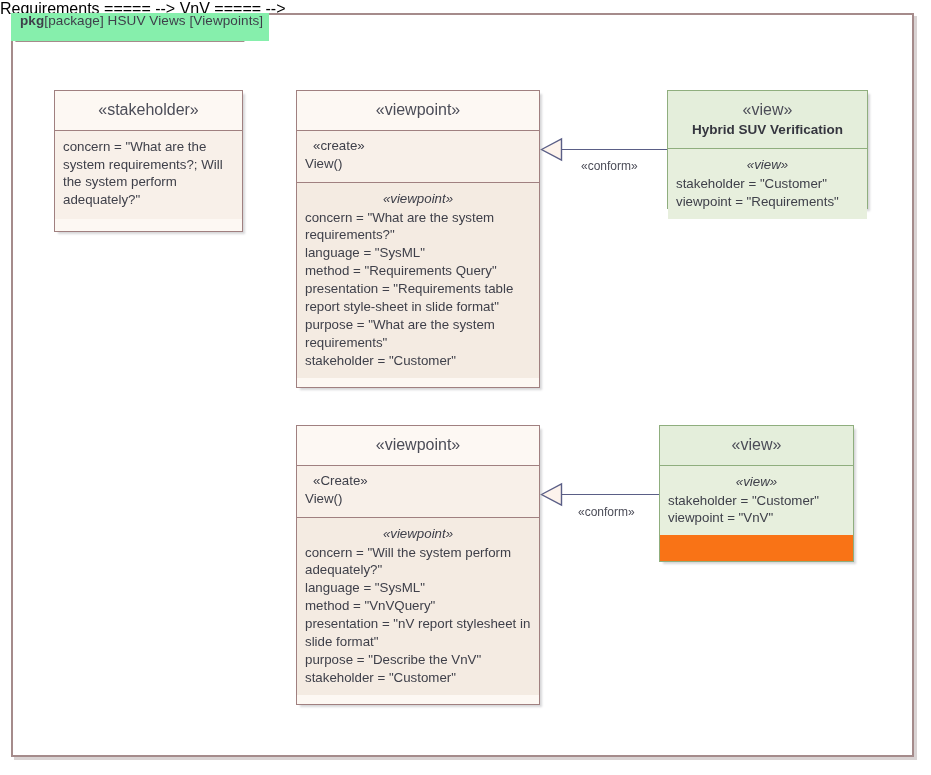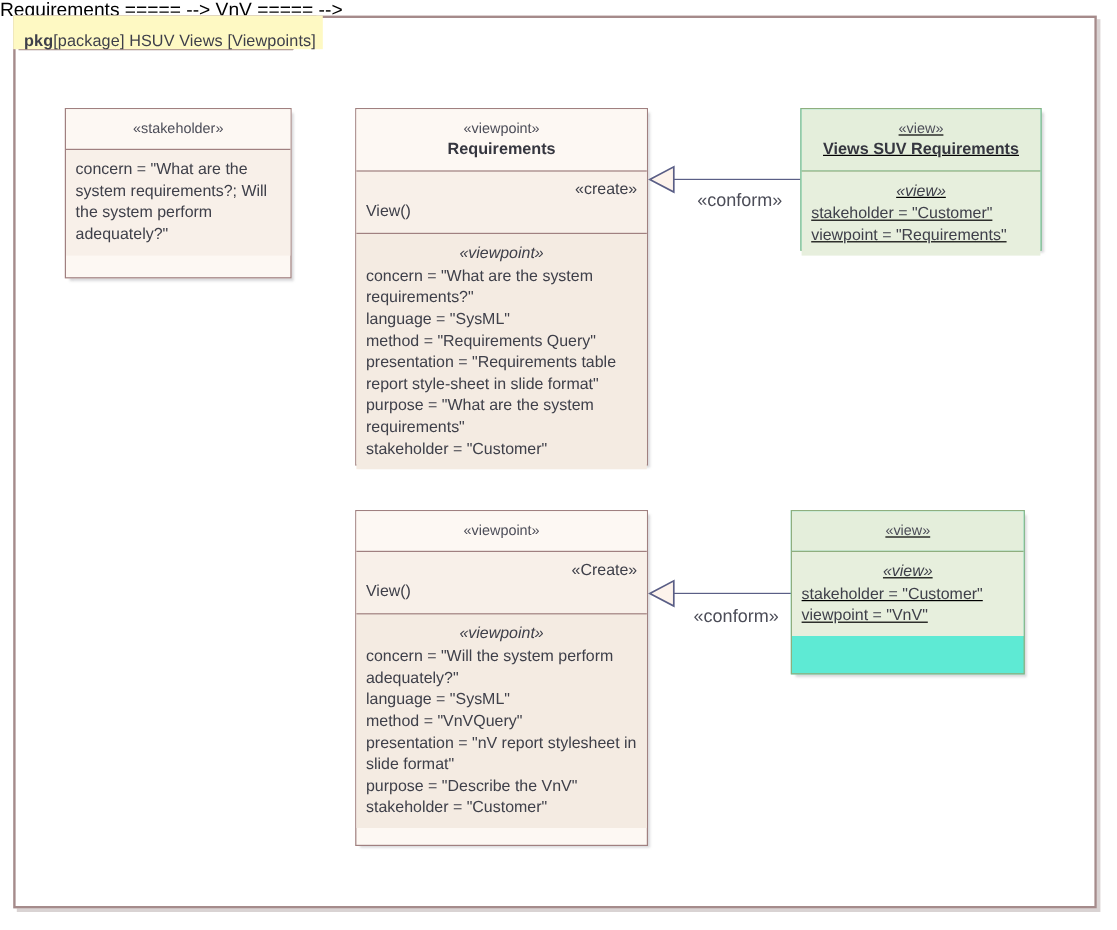--- a/index.html
+++ b/index.html
@@ -33,23 +33,23 @@
     box-sizing: border-box;
     box-shadow: 3px 3px 0 0 #d9d3d3;
   }
 
   .pkg-tab {
     position: absolute;
     left: 11px;
     top: 13px;
     height: 28px;
     box-sizing: border-box;
-    background: #fef9c3;
+    background: #86efac;
     display: flex;
-    align-items: flex-end;
+    align-items: flex-start;
     padding: 0 6px 0 9px;
     white-space: nowrap;
     z-index: 4;
   }
   .pkg-tab-border {
     position: absolute;
     left: 11px;
     top: 13px;
     width: 265px;
     height: 29px;
@@ -72,34 +72,33 @@
     border: 1px solid #9a7a7a;
     box-shadow: 3px 3px 2px -1px rgba(140,140,145,0.35);
     z-index: 2;
   }
   .block.tan {
     border-color: #a08080;
     background: #fdf8f3;
   }
   .block.green {
     border-color: #8fae7e;
-    background: #5eead4;
-    text-decoration: underline;
+    background: #f97316;
   }
 
   .blk-header {
     box-sizing: border-box;
     text-align: center;
     padding: 8px 6px 9px 6px;
   }
   .block.tan > .blk-header { background: #fdf8f3; }
   .block.green > .blk-header { background: #e4eedb; }
 
   .stereo {
-    font-size: 12px;
+    font-size: 16px;
     color: #4c4d58;
     line-height: 1.35;
   }
   .blk-title {
     font-size: 13.5px;
     font-weight: bold;
     color: #35363f;
     line-height: 1.35;
   }
 
@@ -121,41 +120,40 @@
   }
   .blk-compartment .comp-stereo {
     text-align: center;
     font-style: italic;
     display: block;
     margin-bottom: 1px;
   }
   .blk-compartment .op-stereo {
     display: block;
     padding-left: 8px;
-    text-align: right;
   }
   .prop-line {
     display: block;
     white-space: normal;
   }
 
   
   .conn-line {
     position: absolute;
     height: 0;
     border-top: 1.4px solid #5a5e86;
     z-index: 1;
   }
   .conn-arrow-outline {
     position: absolute;
     z-index: 1;
   }
   .conn-label {
     position: absolute;
-    font-size: 15px;
+    font-size: 12px;
     color: #4c4d58;
     white-space: nowrap;
     z-index: 2;
   }
 </style>
 </head>
 <body>
 
 <div id="diagram-canvas">
 
@@ -191,21 +189,20 @@
     </div>
     <div class="blk-compartment plain" style="height:89px;">
       <span class="prop-line">concern = "What are the system requirements?; Will the system perform adequately?"</span>
     </div>
   </div>
 
   
   <div class="block tan" style="left:296px; top:90px; width:244px; height:298px;">
     <div class="blk-header">
       <div class="stereo">«viewpoint»</div>
-      <div class="blk-title">Requirements</div>
     </div>
     <div class="blk-compartment plain" style="height:52px; padding-top:6px;">
       <span class="op-stereo">«create»</span>
       <span class="prop-line">View()</span>
     </div>
     <div class="blk-compartment">
       <span class="comp-stereo">«viewpoint»</span>
       <span class="prop-line">concern = "What are the system requirements?"</span>
       <span class="prop-line">language = "SysML"</span>
       <span class="prop-line">method = "Requirements Query"</span>
@@ -232,21 +229,21 @@
       <span class="prop-line">presentation = "nV report stylesheet in slide format"</span>
       <span class="prop-line">purpose = "Describe the VnV"</span>
       <span class="prop-line">stakeholder = "Customer"</span>
     </div>
   </div>
 
   
   <div class="block green" style="left:667px; top:90px; width:201px; height:119px;">
     <div class="blk-header">
       <div class="stereo">«view»</div>
-      <div class="blk-title">Views SUV Requirements</div>
+      <div class="blk-title">Hybrid SUV Verification</div>
     </div>
     <div class="blk-compartment">
       <span class="comp-stereo">«view»</span>
       <span class="prop-line">stakeholder = "Customer"</span>
       <span class="prop-line">viewpoint = "Requirements"</span>
     </div>
   </div>
 
   
   <div class="block green" style="left:659px; top:425px; width:195px; height:137px;">

